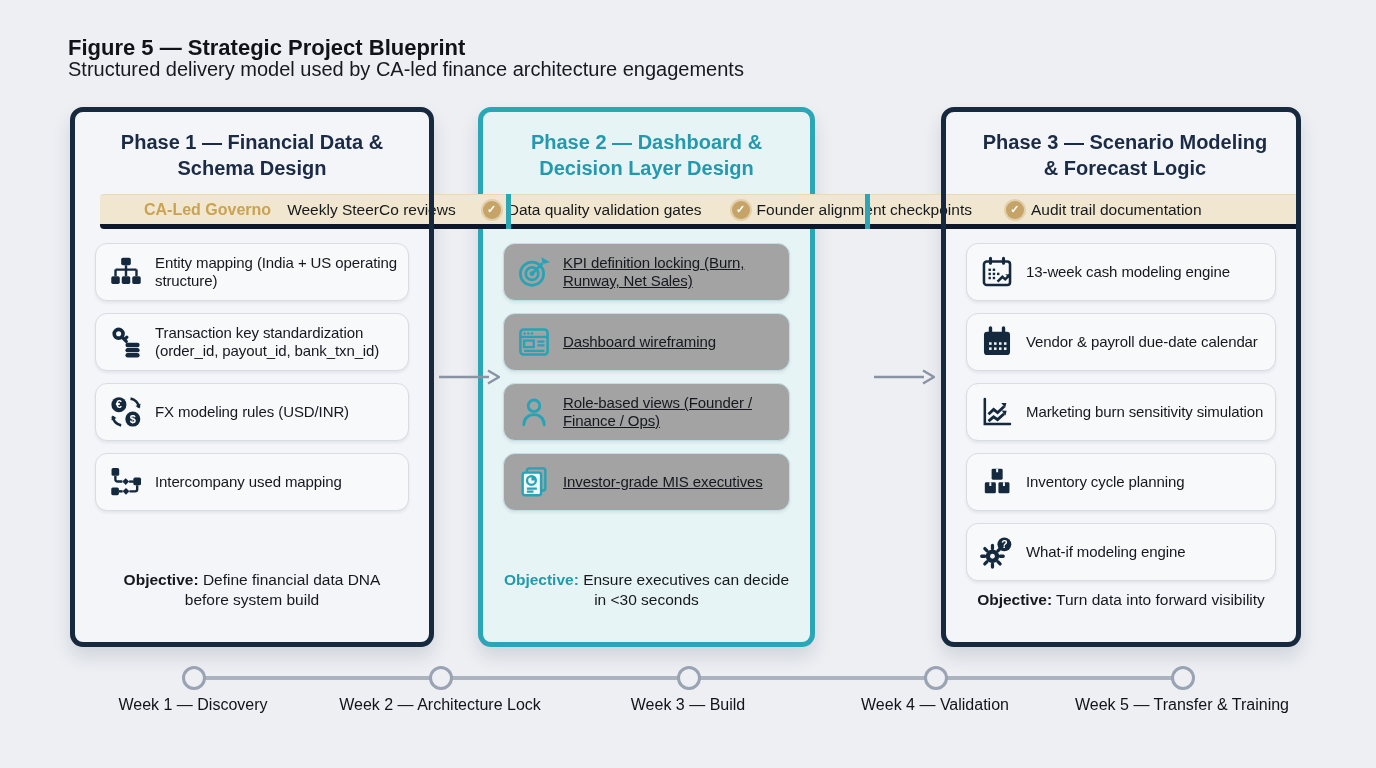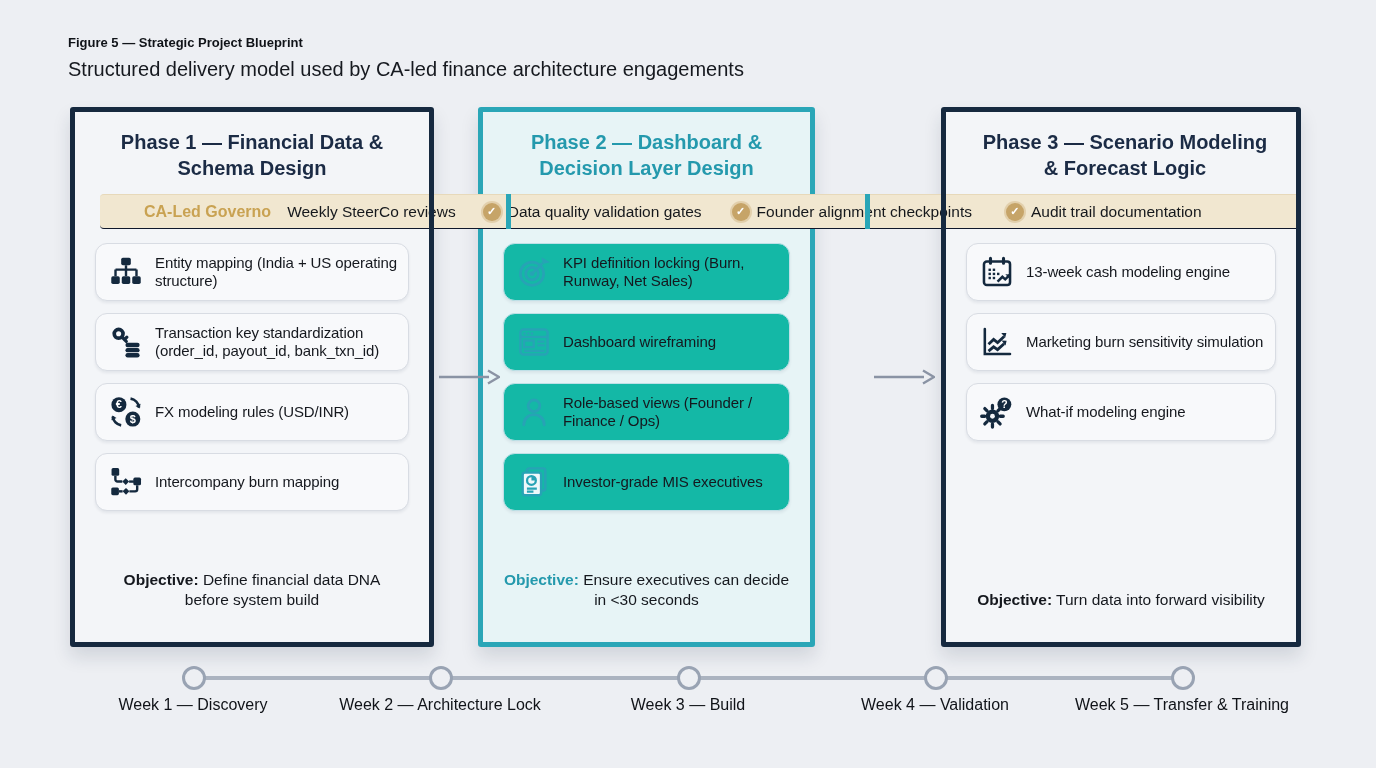--- a/index.html
+++ b/index.html
@@ -1,46 +1,46 @@
 <!DOCTYPE html>
 <html><head>
 <meta charset="utf-8">
 <style>
   html,body{margin:0;padding:0;background:#dfe2e8;}
   .canvas{position:relative;width:1376px;height:768px;background:#edeff3;overflow:hidden;
           font-family:"Liberation Sans",sans-serif;color:#15181e;}
-  .fig-title{position:absolute;left:68px;top:35px;font-size:13px;font-weight:700;color:#101318;}
+  .fig-title{position:absolute;left:68px;top:35px;font-size:22px;font-weight:700;color:#101318;}
   .fig-subtitle{position:absolute;left:68px;top:58px;font-size:20px;font-weight:400;color:#16191f;}
 
-  .phase-card{position:absolute;top:107px;height:540px;border-radius:3px;box-sizing:border-box;
+  .phase-card{position:absolute;top:107px;height:540px;border-radius:13px;box-sizing:border-box;
               border:5px solid;box-shadow:0 10px 18px rgba(22,41,63,.13);}
   .phase-dark{border-color:#16293f;background:#f3f5f8;}
   .phase-teal{border-color:#2aa6b7;background:#e7f4f6;}
   .phase-title{margin:17px 26px 0;text-align:center;font-size:20px;font-weight:700;line-height:1.32;}
   .phase-dark .phase-title{color:#1b2b45;}
   .phase-teal .phase-title{color:#2499ad;}
 
   .items{position:absolute;left:20px;right:20px;top:131px;display:flex;flex-direction:column;gap:12px;}
   .item{height:58px;border-radius:12px;display:flex;align-items:center;padding:0 8px 0 10px;
         background:#f8f9fb;border:1px solid #d8dce3;box-shadow:0 2px 3px rgba(15,30,50,.07);box-sizing:border-box;}
-  .phase-teal .item{background:#14b8a6;border-color:#bfe0e7;}
+  .phase-teal .item{background:#a3a3a3;border-color:#bfe0e7;text-decoration:underline;}
   .ic-wrap{width:40px;flex:0 0 40px;display:flex;justify-content:center;align-items:center;}
   .ic{width:34px;height:34px;display:block;}
   .phase-dark .ic{color:#14293e;}
   .phase-teal .ic{color:#27a3b5;}
   .txt{margin-left:9px;font-size:15px;font-weight:500;line-height:1.2;letter-spacing:-.1px;color:#15181e;}
 
   .objective{position:absolute;left:0;right:0;bottom:16px;text-align:center;font-size:15.5px;
              line-height:1.32;color:#15181e;}
   .objective .obj-inner{display:inline-block;}
   .objective b{font-weight:700;}
   .phase-teal .objective b{color:#2499ad;}
 
   .gov-band{position:absolute;left:100px;top:194px;width:1201px;height:35px;background:#f1e7d0;
-            border-top:1px solid #e7d9ba;border-bottom:1px solid #0f172a;border-radius:4px;
+            border-top:1px solid #e7d9ba;border-bottom:5px solid #0f172a;border-radius:4px;
             display:flex;align-items:center;z-index:5;box-sizing:border-box;}
   .gov-label{margin-left:44px;font-size:16px;font-weight:700;color:#c9a252;white-space:nowrap;}
   .gov-item{display:flex;align-items:center;font-size:15.5px;font-weight:500;color:#15181c;white-space:nowrap;}
   .badge{display:inline-flex;width:18px;height:18px;border-radius:50%;background:#c6a468;color:#fff;
          font-size:11px;font-weight:700;align-items:center;justify-content:center;margin-right:7px;
          box-shadow:0 0 0 2px rgba(198,164,104,.35);}
   .tick{position:absolute;top:194px;width:5px;height:35px;z-index:6;}
   .tick-navy{background:#16293f;}
   .tick-teal{background:#2aa6b7;}
 
@@ -110,21 +110,21 @@
               <path d="M4.5 7.6v2.6a1.5 1.5 0 0 0 1.5 1.5h3.4" stroke="currentColor" stroke-width="1.7" fill="none"></path>
               <path d="M11.8 9.3l2.4 2.4-2.4 2.4-2.4-2.4z" fill="currentColor"></path>
               <path d="M14.2 11.7h3.4" stroke="currentColor" stroke-width="1.7" fill="none"></path>
               <rect x="17.2" y="8.9" width="5.4" height="5.4" rx="1.1" fill="currentColor"></rect>
               <path d="M19.9 14.3v2.8a1.5 1.5 0 0 1-1.5 1.5h-4" stroke="currentColor" stroke-width="1.7" fill="none"></path>
               <path d="M12 16.2l2.4 2.4-2.4 2.4-2.4-2.4z" fill="currentColor"></path>
               <path d="M9.6 18.6H7" stroke="currentColor" stroke-width="1.7" fill="none"></path>
               <rect x="1.6" y="15.9" width="5.4" height="5.4" rx="1.1" fill="currentColor"></rect>
             </svg>
         </span>
-        <span class="txt">Intercompany burn mapping</span>
+        <span class="txt">Intercompany used mapping</span>
       </div>
     </div>
     <p class="objective"><span class="obj-inner" style="max-width:290px;"><b>Objective:</b> <span>Define financial data DNA before system build</span></span></p>
   </section>
 
   <section class="phase-card phase-teal" style="left:478px;width:337px;">
     <h2 class="phase-title">Phase 2 — Dashboard &amp; Decision Layer Design</h2>
     <div class="items">
       <div class="item">
         <span class="ic-wrap">
@@ -196,28 +196,58 @@
               </g>
               <path d="M12.4 18.8l3.4-3.4 2 1.8 3.2-3.2" stroke="currentColor" stroke-width="1.8" fill="none"></path>
               <path d="M17.9 13.6l3.4.1-.1 3.4z" fill="currentColor"></path>
             </svg>
         </span>
         <span class="txt">13-week cash modeling engine</span>
       </div>
       <div class="item">
         <span class="ic-wrap">
           <svg class="ic" viewBox="0 0 24 24">
+              <rect x="2.8" y="4.8" width="18.4" height="16.4" rx="2.2" fill="currentColor"></rect>
+              <path d="M7.4 2v4M16.6 2v4" stroke="currentColor" stroke-width="2.4" stroke-linecap="round" fill="none"></path>
+              <g fill="#f3f5f8">
+                <rect x="6.4" y="12.2" width="1.8" height="1.8"></rect>
+                <rect x="9.9" y="12.2" width="1.8" height="1.8"></rect>
+                <rect x="13.4" y="12.2" width="1.8" height="1.8"></rect>
+                <rect x="16.9" y="12.2" width="1.8" height="1.8"></rect>
+                <rect x="6.4" y="15.8" width="1.8" height="1.8"></rect>
+                <rect x="9.9" y="15.8" width="1.8" height="1.8"></rect>
+                <rect x="13.4" y="15.8" width="1.8" height="1.8"></rect>
+                <rect x="16.9" y="15.8" width="1.8" height="1.8"></rect>
+              </g>
+            </svg>
+        </span>
+        <span class="txt">Vendor &amp; payroll due-date calendar</span>
+      </div>
+      <div class="item">
+        <span class="ic-wrap">
+          <svg class="ic" viewBox="0 0 24 24">
               <path d="M3.4 2.8v17.6h17.8" stroke="currentColor" stroke-width="1.8" fill="none" stroke-linecap="round"></path>
               <path d="M6 13.6l3.6-3.4 2.8 2.3 4.6-4.4" stroke="currentColor" stroke-width="2" fill="none"></path>
               <path d="M15 5.6l3.6.1-.8 3.3z" fill="currentColor"></path>
               <path d="M6 18.4l3.6-3 2.8 2 4.6-4.2" stroke="currentColor" stroke-width="2" fill="none"></path>
               <path d="M15.2 11l3.6.1-.8 3.3z" fill="currentColor"></path>
             </svg>
         </span>
         <span class="txt">Marketing burn sensitivity simulation</span>
+      </div>
+      <div class="item">
+        <span class="ic-wrap">
+          <svg class="ic" viewBox="0 0 24 24">
+              <rect x="8.2" y="2.6" width="7.8" height="7.8" rx="1" fill="currentColor"></rect>
+              <rect x="3.4" y="12.2" width="7.8" height="7.8" rx="1" fill="currentColor"></rect>
+              <rect x="13" y="12.2" width="7.8" height="7.8" rx="1" fill="currentColor"></rect>
+              <path d="M12.1 2.6v2.6M7.3 12.2v2.6M16.9 12.2v2.6" stroke="#f3f5f8" stroke-width="1.4" fill="none"></path>
+            </svg>
+        </span>
+        <span class="txt">Inventory cycle planning</span>
       </div>
       <div class="item">
         <span class="ic-wrap">
           <svg class="ic" viewBox="0 0 24 24">
               <g stroke="currentColor" stroke-width="2.3" stroke-linecap="round" fill="none">
                 <path d="M8.8 9.6V7.4M8.8 20.4v2.2M3.4 15H1.2M14.2 15h2.2M5 11.2L3.4 9.6M12.6 18.8l1.6 1.6M5 18.8l-1.6 1.6M12.6 11.2l1.6-1.6"></path>
               </g>
               <circle cx="8.8" cy="15" r="4.7" fill="currentColor"></circle>
               <circle cx="8.8" cy="15" r="1.7" fill="#f3f5f8"></circle>
               <circle cx="17.2" cy="6.6" r="4.9" fill="currentColor"></circle>

